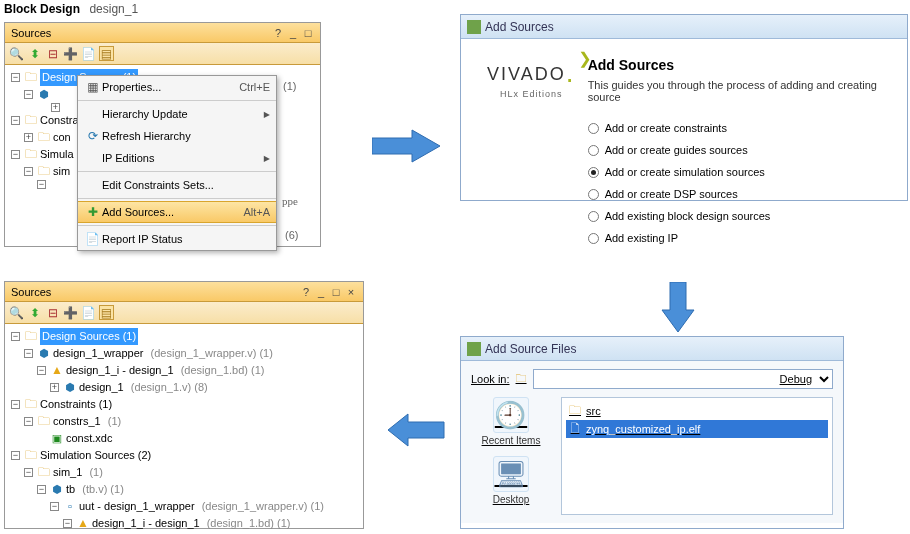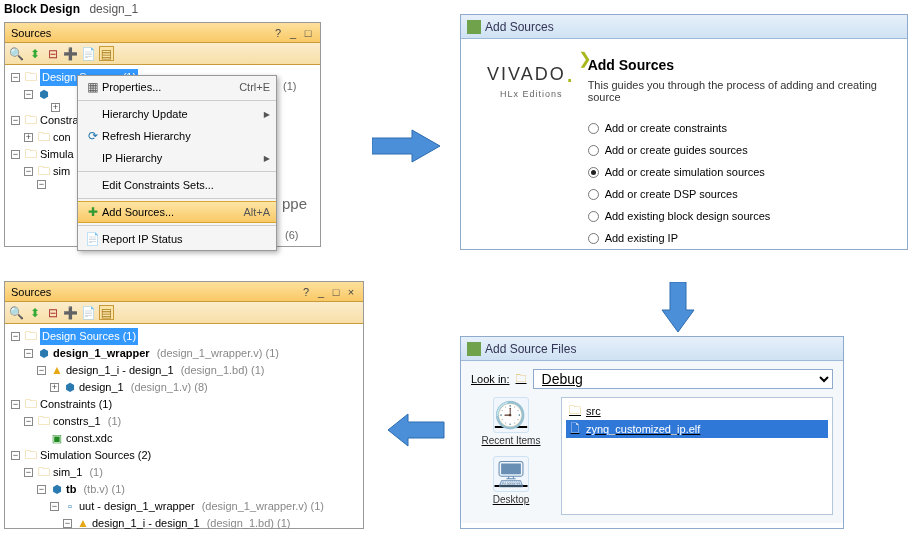--- a/index.html
+++ b/index.html
@@ -11,21 +11,21 @@
   .toolbar { background: linear-gradient(#fbeccc, #f7dfa7); height: 22px; display: flex; align-items: center; gap: 2px; padding: 0 4px; border-bottom: 1px solid #c89a3a; }
   .tb-btn { width: 16px; height: 16px; display: inline-flex; align-items: center; justify-content: center; font-size: 12px; color: #333; }
   .tree { padding: 4px 6px; font-size: 11px; line-height: 17px; overflow: hidden; }
   .tree-row { white-space: nowrap; display: flex; align-items: center; gap: 2px; }
   .exp { display: inline-block; width: 9px; height: 9px; border: 1px solid #888; text-align: center; line-height: 7px; font-size: 9px; margin-right: 2px; color: #444; background: #fff; }
   .folder { color: #d9a52d; font-size: 12px; }
   .warn { color: #e6a817; font-size: 12px; }
   .ico { display: inline-block; width: 14px; text-align: center; }
   .sel { background: #3399ff; color: #fff; padding: 0 2px; }
   .dim { color: #888; }
-  .bold { font-weight: bold; }
+  .bold { font-weight: normal; }
   .title-bar { position: absolute; font-weight: bold; font-size: 12px; }
 
   
   .ctxmenu { position: absolute; background: #f5f5f5; border: 1px solid #999; box-shadow: 2px 2px 5px rgba(0,0,0,.3); width: 200px; }
   .ctxmenu .mi { display: flex; align-items: center; height: 22px; padding: 0 6px; }
   .ctxmenu .mi .mico { width: 18px; text-align: center; color: #555; font-size: 12px; }
   .ctxmenu .mi .mlbl { flex: 1; }
   .ctxmenu .mi .macc { color: #555; }
   .ctxmenu .mi .marw { color: #555; font-size: 8px; }
   .ctxmenu .sep { height: 1px; background: #ccc; margin: 2px 0; }
@@ -40,21 +40,21 @@
   .wiz-rt h3 { font-size: 14px; margin-bottom: 6px; font-weight: bold; }
   .wiz-rt p { font-size: 11px; color: #333; margin-bottom: 14px; }
   .radio-row { display: flex; align-items: center; height: 22px; gap: 6px; font-size: 11px; }
   .radio { width: 11px; height: 11px; border: 1px solid #777; border-radius: 50%; display: inline-flex; align-items: center; justify-content: center; background: #fff; }
   .radio.sel::after { content:''; width:5px; height:5px; background:#222; border-radius:50%; }
 
   
   .fdlg { position: absolute; border: 1px solid #8faacc; background: #fff; }
   .fbody { padding: 8px 10px; background: #f5f8fb; text-decoration: underline; }
   .lookin { display: flex; align-items: center; gap: 6px; margin-bottom: 8px; }
-  .lookin select { flex: 1; height: 20px; font-size: 14px; border: 1px solid #8faacc; background: #fff; padding: 0 4px; }
+  .lookin select { flex: 1; height: 20px; font-size: 11px; border: 1px solid #8faacc; background: #fff; padding: 0 4px; text-align: right; }
   .fcols { display: flex; gap: 10px; }
   .side { width: 80px; text-align: center; font-size: 10px; color: #333; }
   .side-item { margin-bottom: 10px; }
   .side-ico { width: 36px; height: 36px; margin: 0 auto 2px; display: flex; align-items: center; justify-content: center; font-size: 26px; color: #6a8fb5; border: 1px solid #cfe2f3; border-radius: 3px; background: #f0f6fc; }
   .flist { flex: 1; border: 1px solid #b3c6db; background: #fff; padding: 4px; min-height: 90px; }
   .flist .fr { height: 18px; display: flex; align-items: center; gap: 4px; padding: 0 2px; }
   .flist .fr.sel { background: #3078d7; color: #fff; }
 
   
   .arrow { position: absolute; }
@@ -118,63 +118,63 @@
       <span class="ico folder">🗀</span>
       <span>sim</span>
     </div>
     <div class="tree-row" style="padding-left:26px;">
       <span class="exp">−</span>
     </div>
   </div>
 </div>
 
 <div style="position:absolute; left:283px; top:80px; font-size:11px; color:#666;">(1)</div>
-<div style="position:absolute; left:282px; top:195px; font-size:15px; color:#666;">ppe</div>
+<div style="position:absolute; left:282px; top:195px; font-size:11px; color:#666;font-family:Liberation Serif, serif;">ppe</div>
 <div style="position:absolute; left:285px; top:229px; font-size:11px; color:#666;">(6)</div>
 
 <div class="ctxmenu" style="left:77px; top:75px;">
   <div class="mi">
     <span class="mico">▦</span>
     <span class="mlbl">Properties...</span>
     <span class="macc">Ctrl+E</span>
   </div>
   <div class="sep"></div>
   <div class="mi">
     <span class="mico"></span>
     <span class="mlbl">Hierarchy Update</span>
     <span class="marw">▶</span>
   </div>
   <div class="mi">
     <span class="mico" style="color:#2a7ab0;">⟳</span>
     <span class="mlbl">Refresh Hierarchy</span>
   </div>
   <div class="mi">
     <span class="mico"></span>
-    <span class="mlbl">IP Hierarchy</span>
+    <span class="mlbl">IP Editions</span>
     <span class="marw">▶</span>
   </div>
   <div class="sep"></div>
   <div class="mi">
     <span class="mico"></span>
     <span class="mlbl">Edit Constraints Sets...</span>
   </div>
   <div class="sep"></div>
   <div class="mi hl">
     <span class="mico" style="color:#393;">✚</span>
     <span class="mlbl">Add Sources...</span>
     <span class="macc">Alt+A</span>
   </div>
   <div class="sep"></div>
   <div class="mi">
     <span class="mico">📄</span>
     <span class="mlbl">Report IP Status</span>
   </div>
 </div>
 
-<div class="wiz" style="left:460px; top:14px; width:448px; height:236px;">
+<div class="wiz" style="left:460px; top:14px; width:448px; height:187px;">
   <div class="wiz-tb">
     <svg class="wico" viewBox="0 0 10 10">
         <rect width="10" height="10" fill="#6fa24a"></rect>
       </svg>
     <span>Add Sources</span>
   </div>
   <div class="wiz-body">
     <div class="wiz-logo">
       <div style="font-size:18px; letter-spacing:2px; color:#333; font-weight:300; position:relative;">
         <span>VIVADO</span><span style="font-size:28px; color:#a8b71c; vertical-align:-2px;">.</span>

